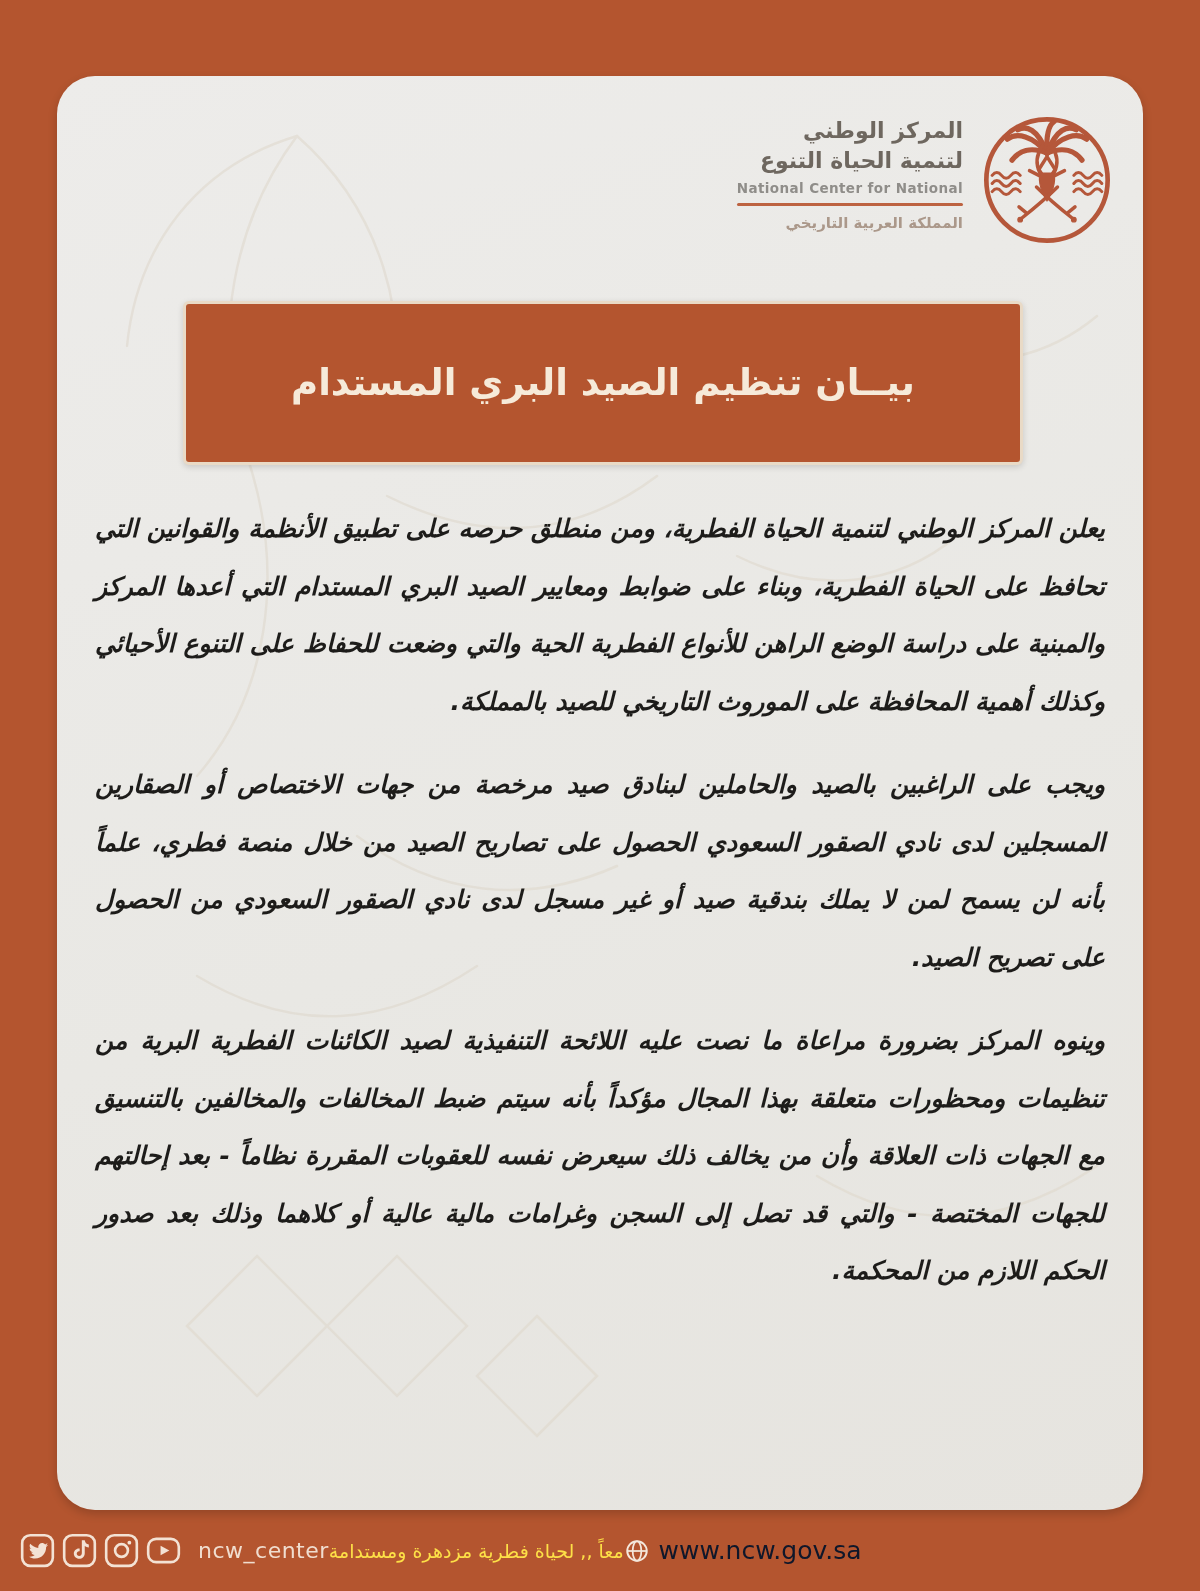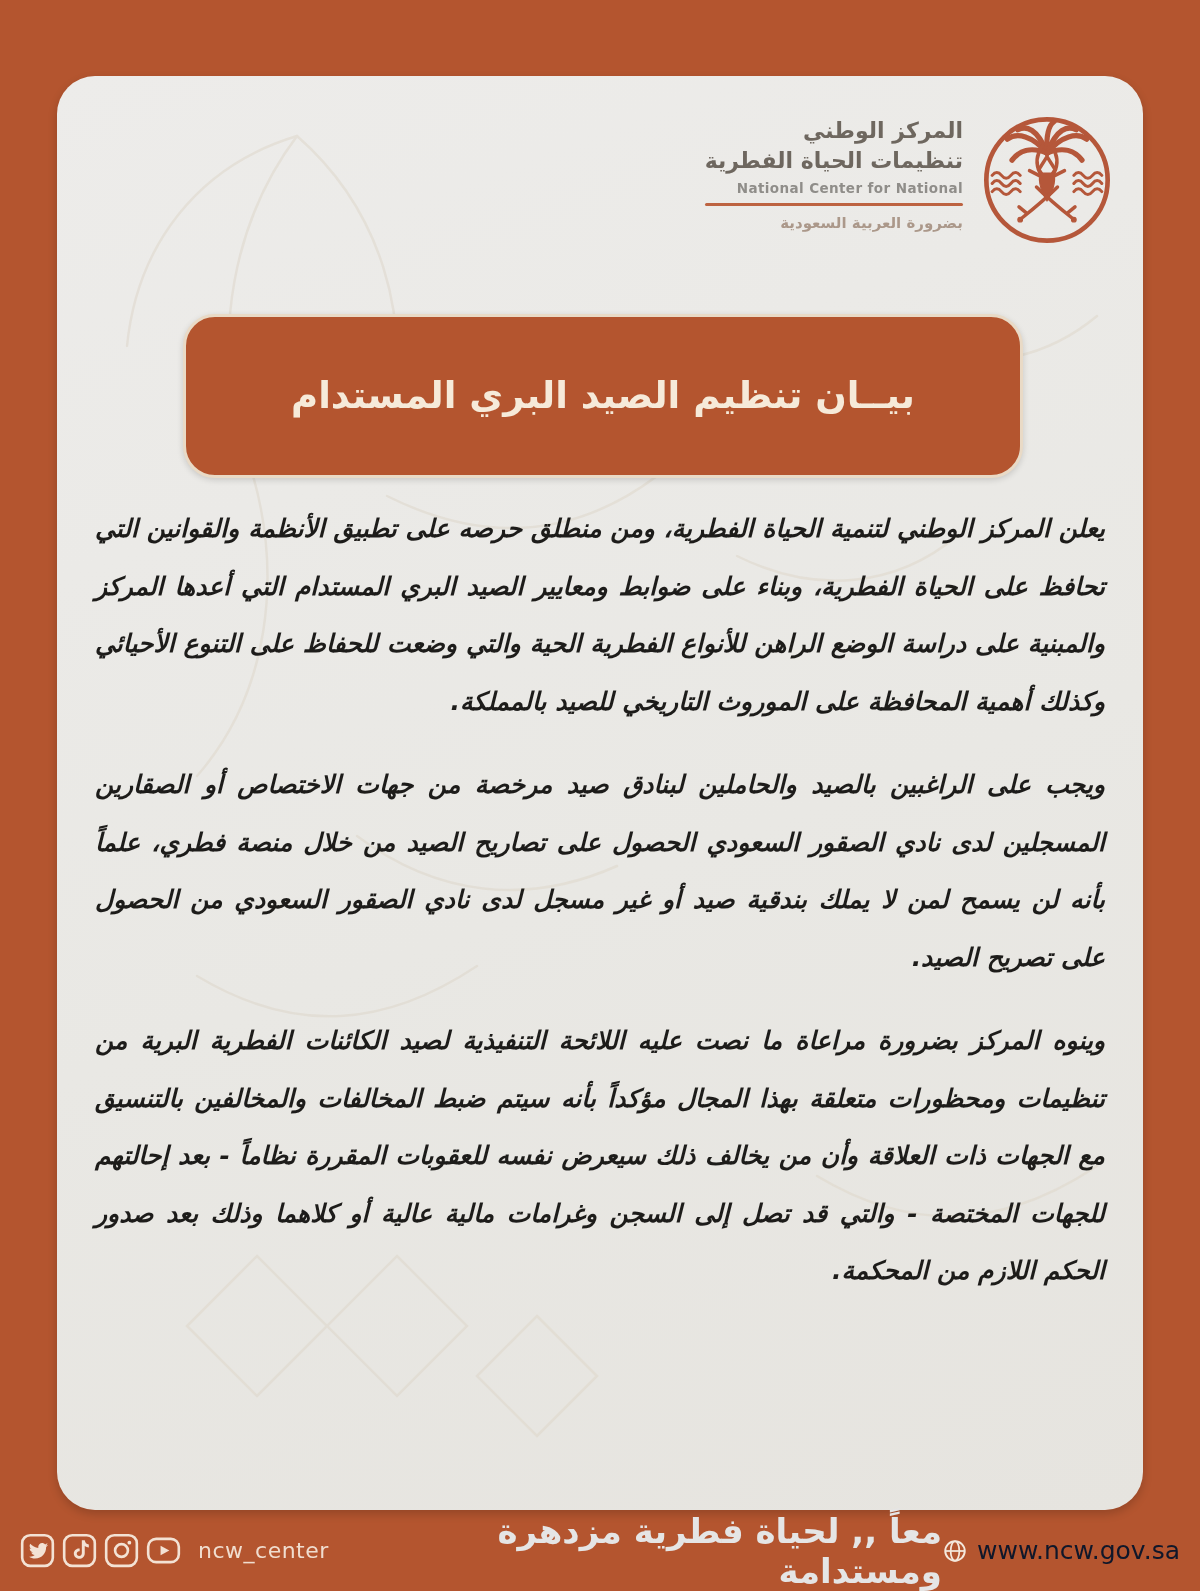--- a/index.html
+++ b/index.html
@@ -15,39 +15,39 @@
   
   .logo-row{position:absolute;top:34px;right:26px;display:flex;align-items:flex-start;gap:14px;}
   .logo-text{text-align:right;direction:rtl;padding-top:6px;}
   .logo-ar{font-size:22px;font-weight:bold;color:#6e675f;line-height:30px;}
   .logo-en{font-size:13.5px;font-weight:bold;color:#8f8d89;margin-top:4px;letter-spacing:.4px;direction:ltr;}
   .logo-divider{height:3px;background:#bd6341;margin:7px 0 8px 0;border-radius:2px;}
   .logo-country{font-size:15px;font-weight:bold;color:#ab988a;}
   .emblem{width:140px;height:140px;}
 
   
-  .banner{position:absolute;top:238px;left:126px;width:834px;height:158px;
-          background:#b4552f;border-radius:32px;border:3px solid #e9dac6;
+  .banner{position:absolute;top:225px;left:126px;width:834px;height:158px;
+          background:#b4552f;border-radius:6px;border:3px solid #e9dac6;
           display:flex;flex-direction:column;align-items:center;justify-content:center;
           color:#f6ead9;direction:rtl;text-align:center;box-shadow:0 2px 6px rgba(0,0,0,.15);}
   .banner-l1{font-size:37px;font-weight:bold;line-height:56px;}
   .banner-l2{font-size:35px;font-weight:bold;line-height:54px;}
 
   
   .body-text{position:absolute;top:424px;right:38px;left:38px;direction:rtl;
              text-align:justify;color:#1d1c1a;font-weight:bold;font-size:25px;line-height:2.3;}
   .body-text p{margin:0 0 26px 0;font-style:italic;}
 
   
   .footer{position:absolute;left:0;right:0;bottom:0;height:81px;display:flex;
           align-items:center;justify-content:flex-start;padding:0 20px;color:#f3e2d4;}
   .social{display:flex;align-items:center;gap:7px;}
   .sicon{width:35px;height:35px;display:block;}
   .handle{font-size:22px;margin-left:10px;letter-spacing:.5px;color:#f0ddcf;}
-  .slogan{font-size:34px;font-weight:bold;direction:rtl;color:#e5e5e5;}
+  .slogan{font-size:19px;font-weight:normal;direction:rtl;color:#fde047;}
   .site{display:flex;align-items:center;gap:9px;font-size:25px;color:#0f172a;}
   .globe{width:26px;height:26px;display:block;}
 </style>
 </head>
 <body>
 
 <div class="page">
 
   <div class="card">
 
@@ -64,24 +64,24 @@
         <path d="M340,1180 l70,70 l-70,70 l-70,-70 Z"></path>
         <path d="M480,1240 l60,60 l-60,60 l-60,-60 Z"></path>
         <path d="M760,1100 C860,1160 950,1150 1040,1090"></path>
         <path d="M820,260 C900,300 980,290 1040,240"></path>
       </g>
     </svg>
 
     <header class="logo-row">
       <div class="logo-text">
         <div class="logo-ar">المركز الوطني</div>
-        <div class="logo-ar">تنظيمات الحياة الفطرية</div>
+        <div class="logo-ar">لتنمية الحياة التنوع</div>
         <div class="logo-en">National Center for National</div>
         <div class="logo-divider"></div>
-        <div class="logo-country">بضرورة العربية السعودية</div>
+        <div class="logo-country">المملكة العربية التاريخي</div>
       </div>
       <div class="emblem">
         <svg viewBox="0 0 120 120" width="140" height="140">
           <g fill="none" stroke="#b5573a" stroke-linecap="round">
             <circle cx="60" cy="60" r="52" stroke-width="4"></circle>
 
             <g stroke-width="4.5">
               <path d="M60,37 C48,22 34,19 26,25"></path>
               <path d="M60,37 C52,16 42,13 35,17"></path>
               <path d="M60,37 C59,18 63,12 66,10"></path>

